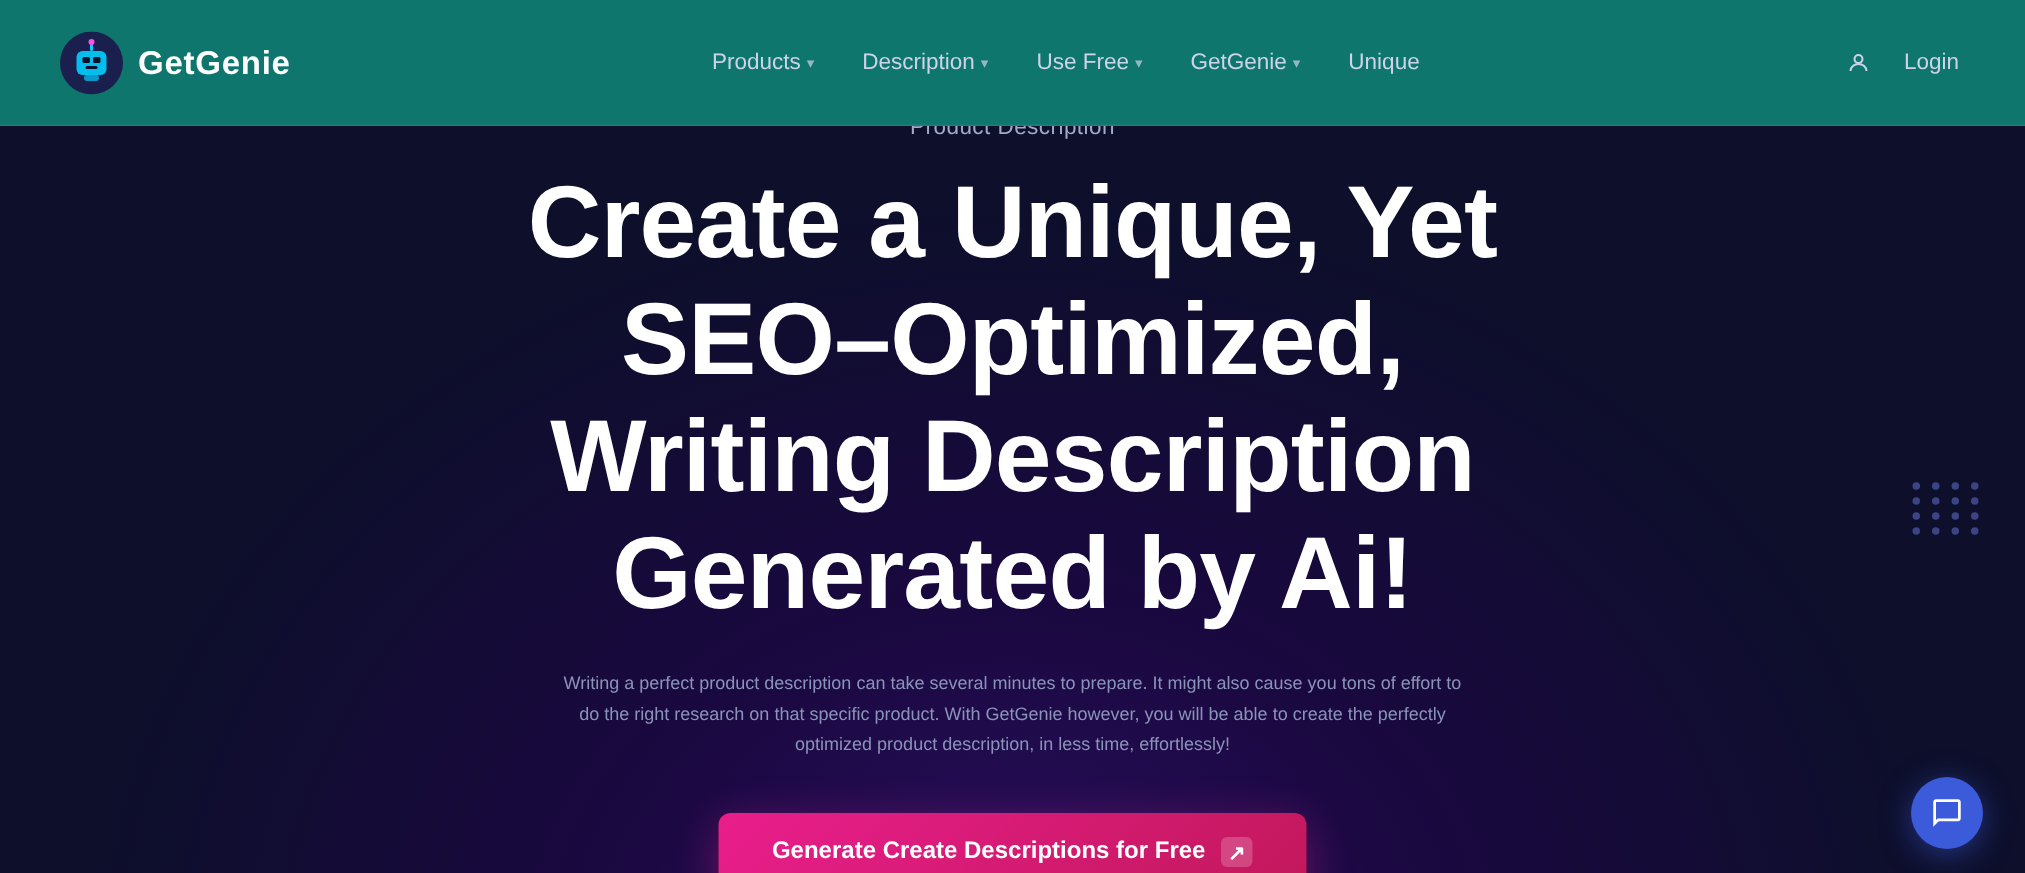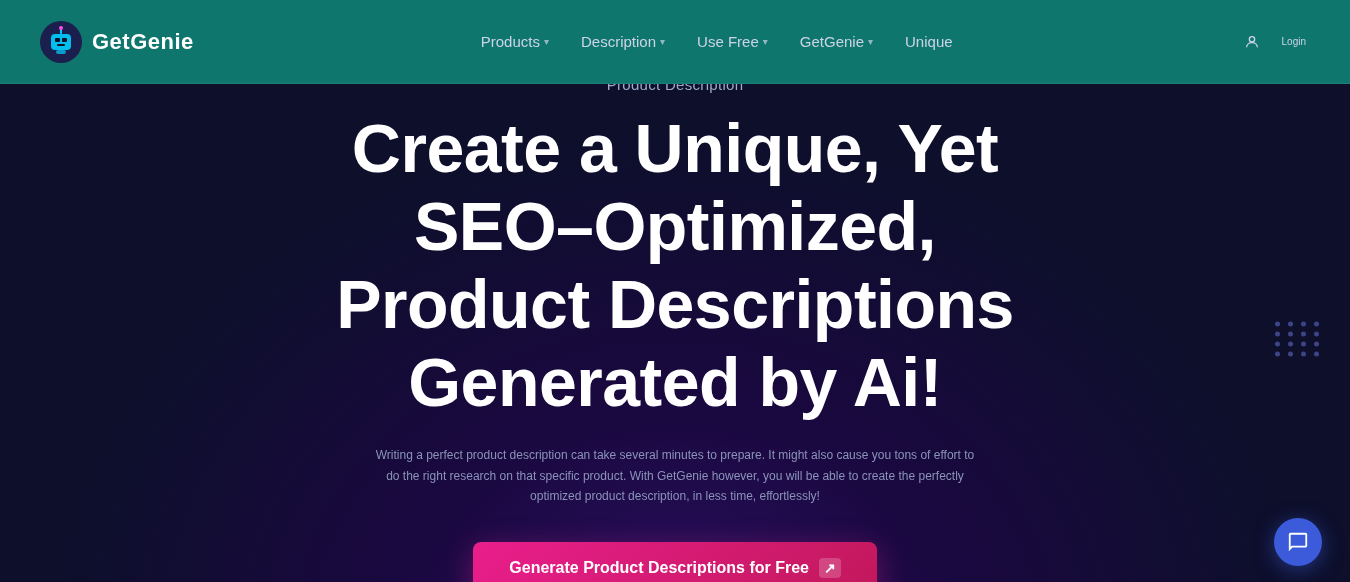--- a/index.html
+++ b/index.html
@@ -75,21 +75,21 @@
       display: flex;
       align-items: center;
       gap: 16px;
     }
 
     .login-btn {
       display: flex;
       align-items: center;
       gap: 22px;
       color: #cdd3e8;
-      font-size: 10px;
+      font-size: 15px;
       font-weight: 500;
       text-decoration: none;
       padding: 8px 4px;
     }
 
     .start-btn {
       display: flex;
       align-items: center;
       gap: 8px;
       background: #2563eb;
@@ -290,27 +290,27 @@
     <div class="dot"></div>
       <div class="dot"></div>
       <div class="dot"></div>
       <div class="dot"></div>
   </div>
 
   <p class="subtitle">Product Description</p>
 
   <h1 class="hero-title">
     <span>Create a Unique, Yet SEO–Optimized,</span><br>
-    <span>Product Descriptions Generated by Ai!</span>
+    <span>Writing Description Generated by Ai!</span>
   </h1>
 
   <p class="hero-desc">Writing a perfect product description can take several minutes to prepare. It might also cause you tons of effort to do the right research on that specific product. With GetGenie however, you will be able to create the perfectly optimized product description, in less time, effortlessly!</p>
 
   <a href="#" class="cta-btn">
-    <span>Generate Product Descriptions for Free</span>
+    <span>Generate Create Descriptions for Free</span>
     <span class="arrow-icon">↗</span>
   </a>
 
   <div class="chat-bubble">
     <svg viewBox="0 0 24 24">
       <path d="M20 2H4c-1.1 0-2 .9-2 2v18l4-4h14c1.1 0 2-.9 2-2V4c0-1.1-.9-2-2-2zm0 14H5.17L4 17.17V4h16v12z"></path>
     </svg>
   </div>
 
 </section>

